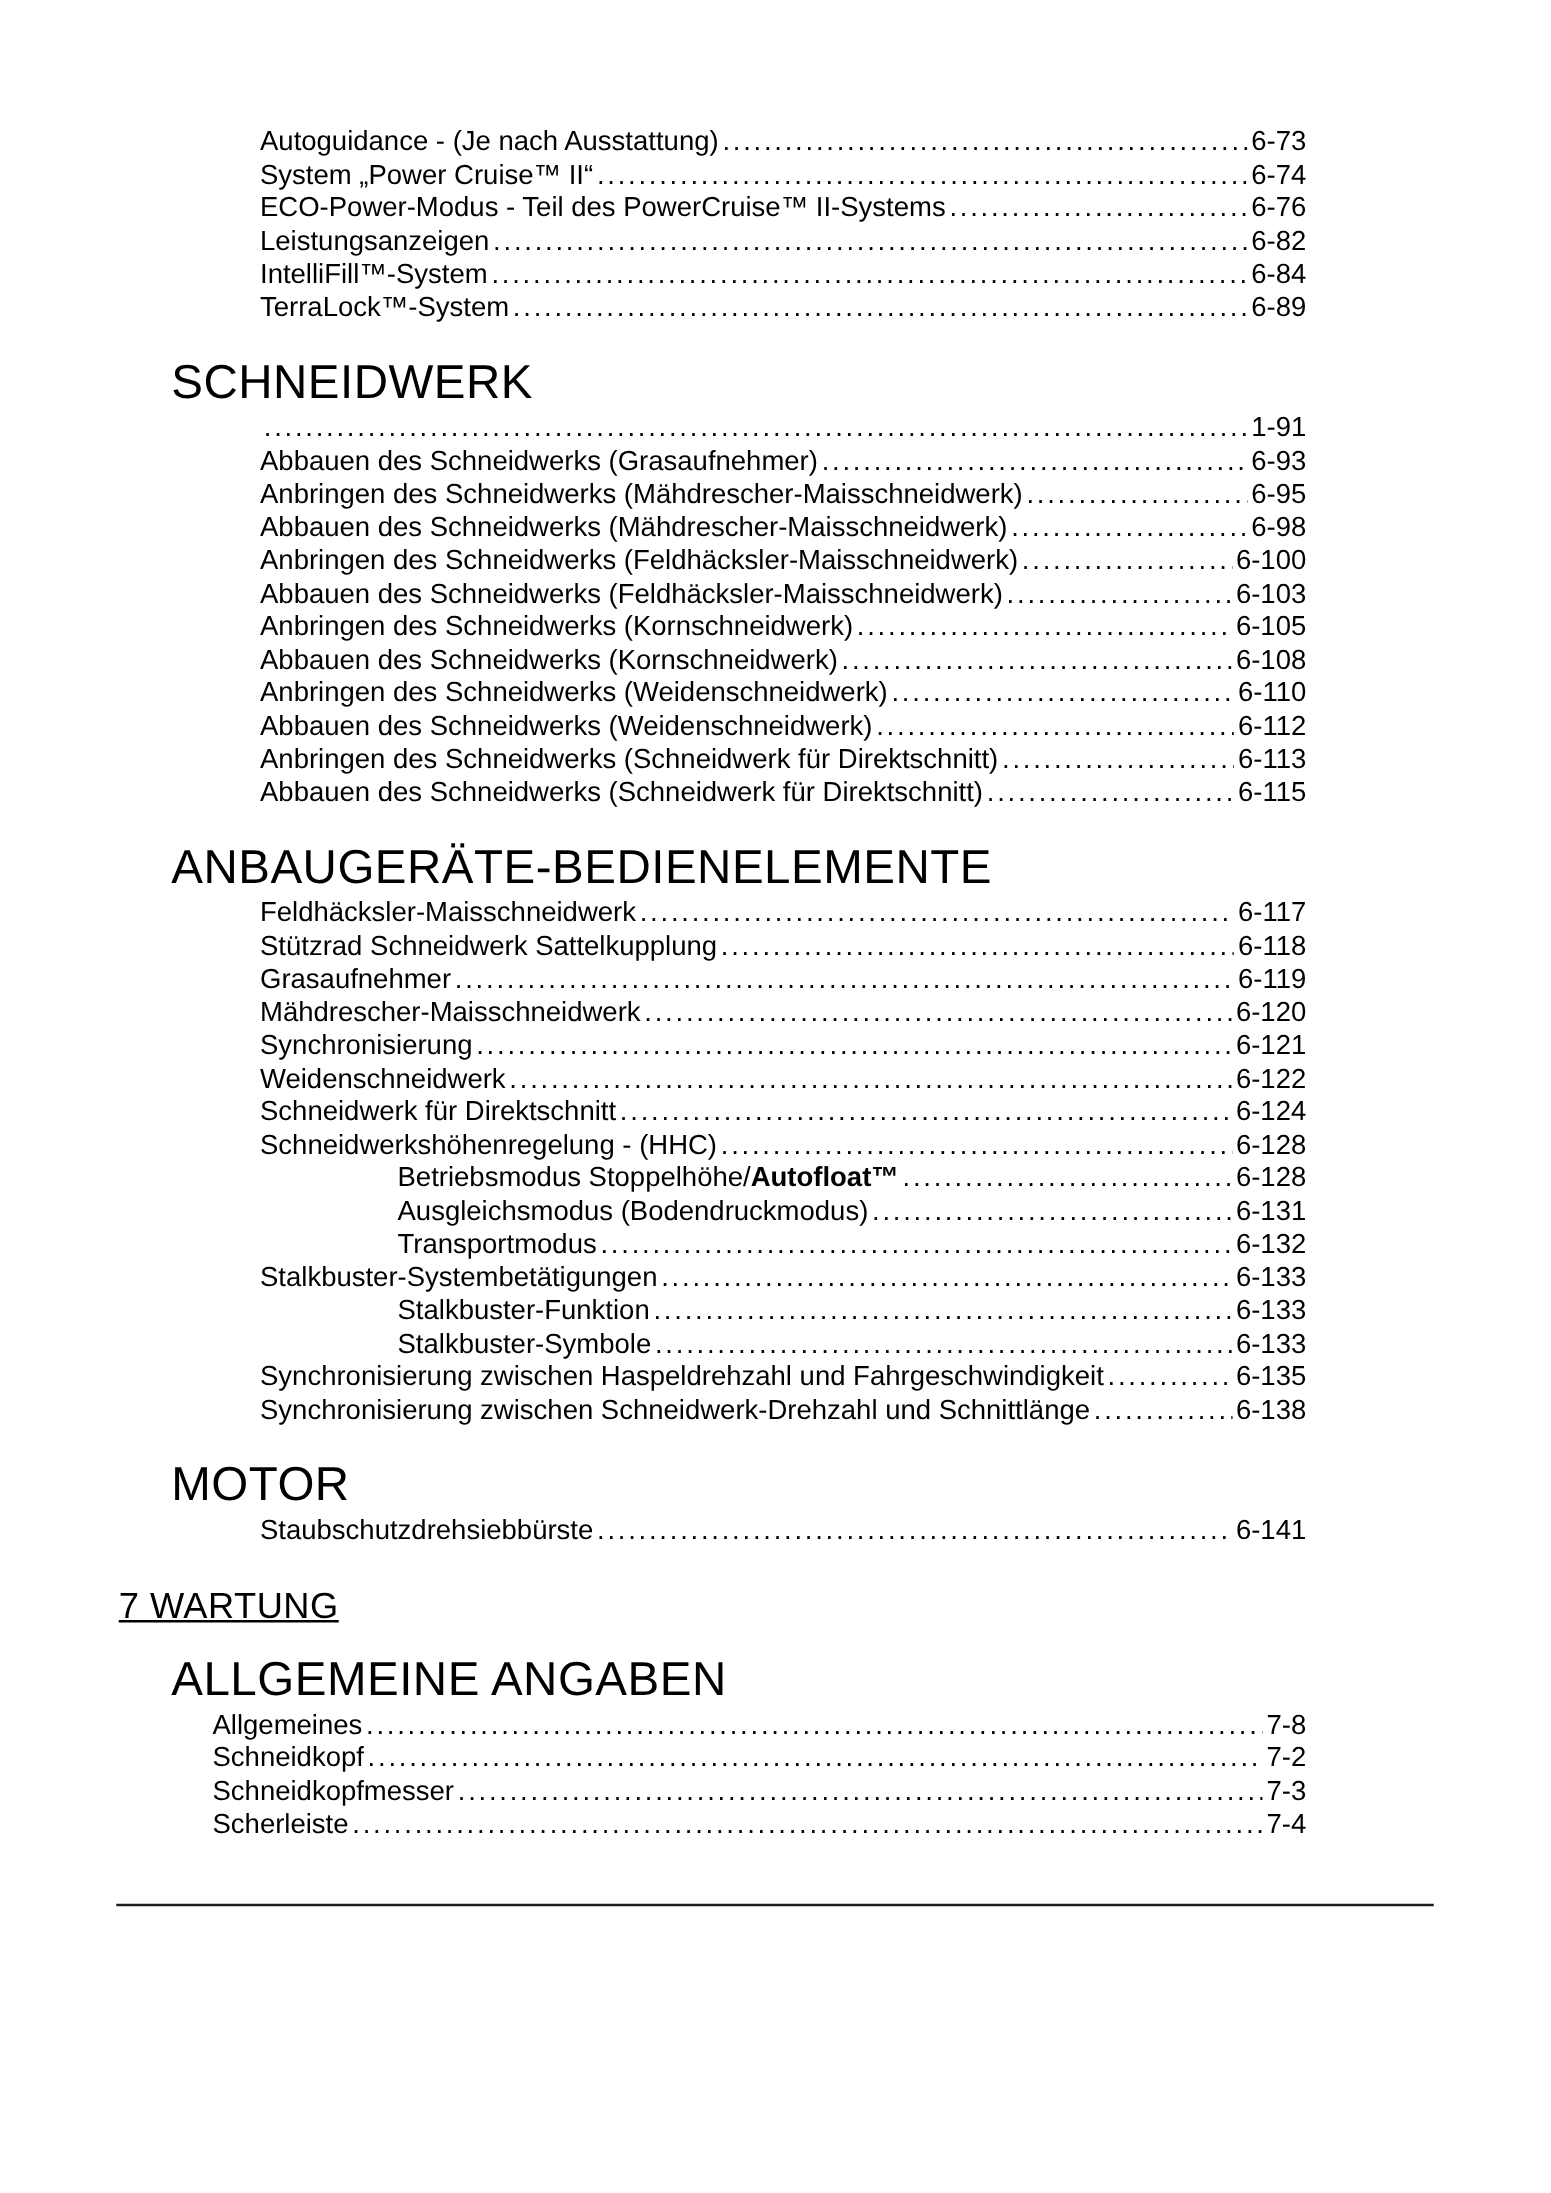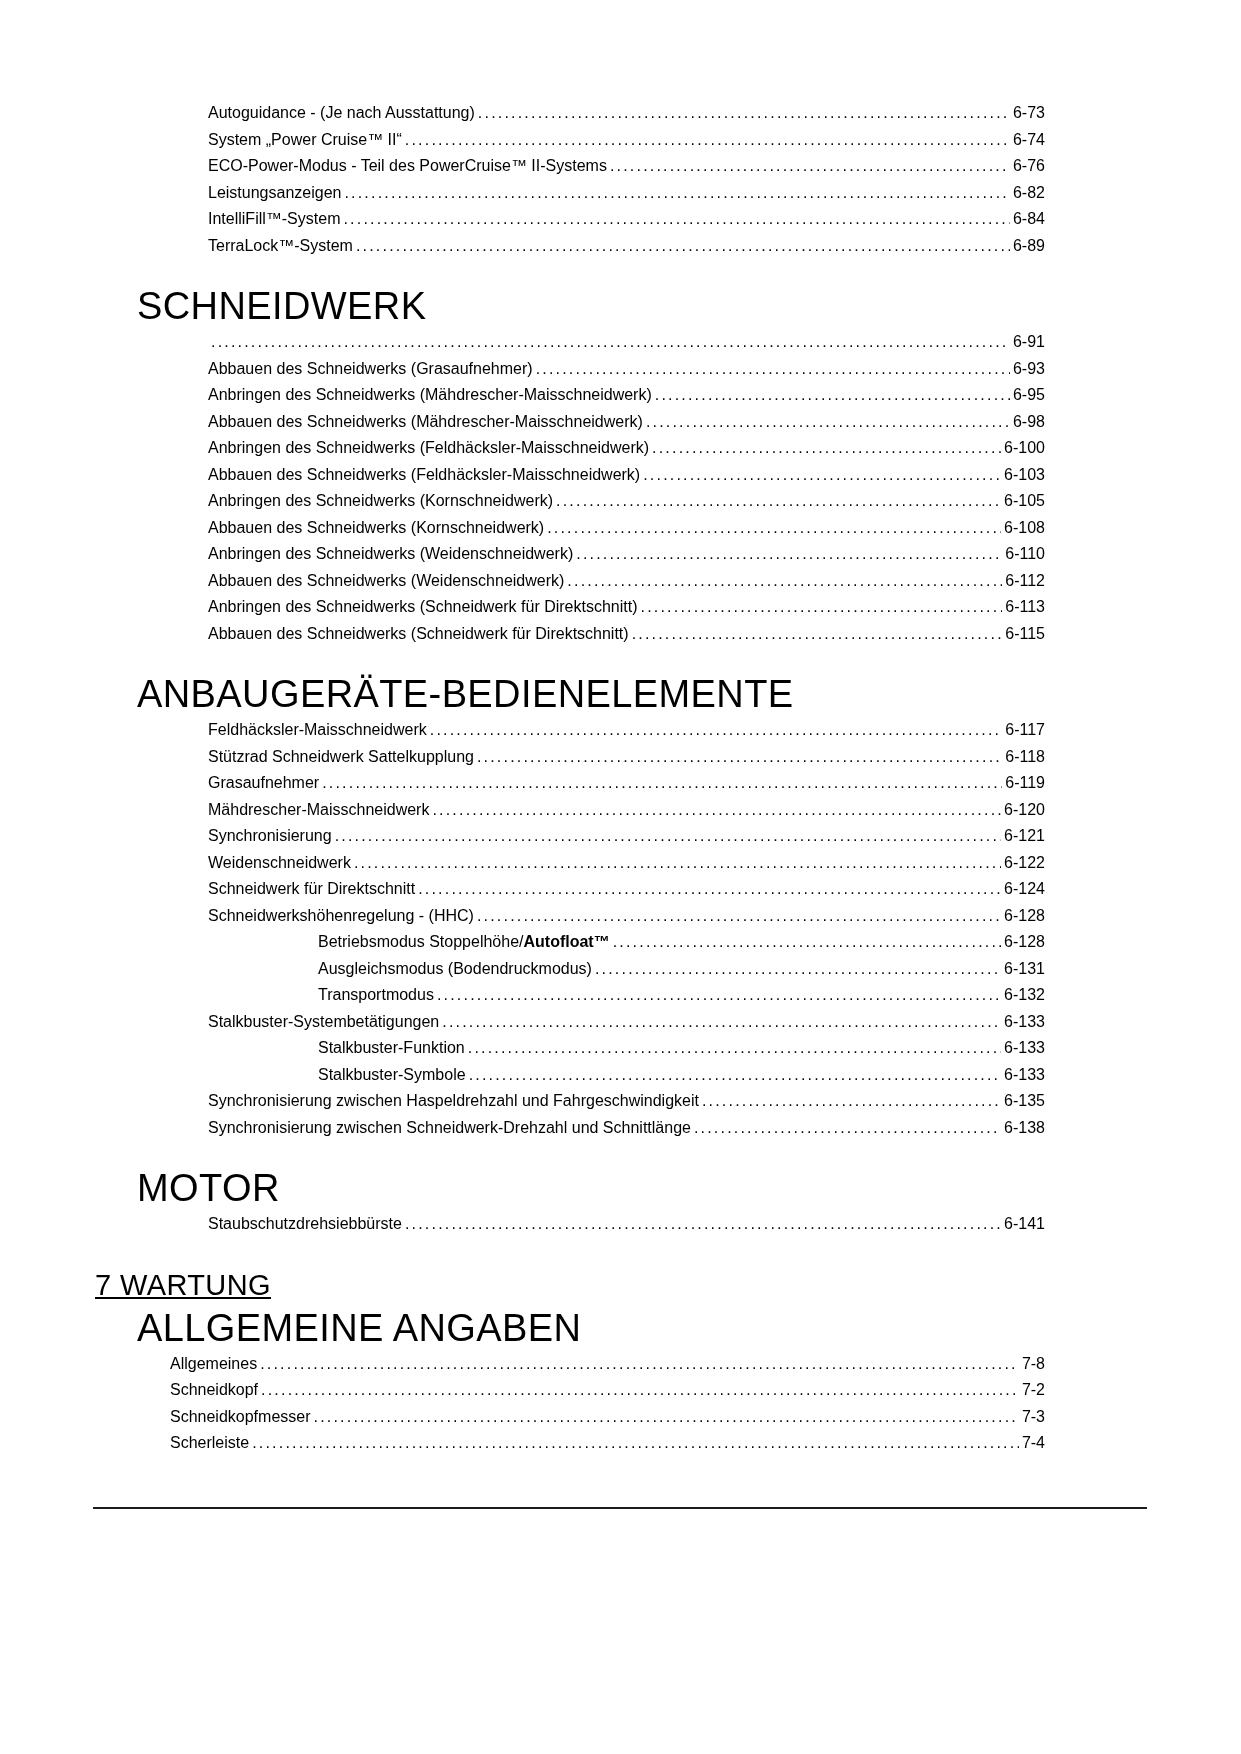--- a/index.html
+++ b/index.html
@@ -16,21 +16,21 @@
     color: #000000;
     font-family: "Liberation Sans", sans-serif;
     overflow: hidden;
   }
   .toc {
     padding-top: 100px;
   }
   .row {
     display: flex;
     align-items: baseline;
-    font-size: 16px;
+    font-size: 22px;
     line-height: 26.5px;
     margin-right: 196px;
   }
   .e0 { margin-left: 170px; }
   .e1 { margin-left: 208px; }
   .e2 { margin-left: 318px; }
   .title {
     white-space: nowrap;
     flex: 0 0 auto;
   }
@@ -58,21 +58,21 @@
     margin: 30px 0 6px 137px;
   }
   .chapter {
     font-size: 29px;
     line-height: 35px;
     font-weight: normal;
     letter-spacing: 0.4px;
     margin: 30px 0 4px 95px;
     text-decoration: underline;
   }
-  .chapter + .section { margin-top: 8px; }
+  .chapter + .section { margin-top: 24px; }
   .rule {
     height: 2px;
     background: #1c1c1c;
     margin: 50px 94px 0 93px;
   }
 </style>
 </head>
 <body>
 
 <div class="page">
@@ -103,21 +103,21 @@
         <span class="page-num">6-84</span>
       </div>
       <div class="row e1">
         <span class="title">TerraLock™-System</span>
         <span class="leader"></span>
         <span class="page-num">6-89</span>
       </div>
       <div class="section">SCHNEIDWERK</div>
       <div class="row e1">
         <span class="leader"></span>
-        <span class="page-num">6-91</span>
+        <span class="page-num">1-91</span>
       </div>
       <div class="row e1">
         <span class="title">Abbauen des Schneidwerks (Grasaufnehmer)</span>
         <span class="leader"></span>
         <span class="page-num">6-93</span>
       </div>
       <div class="row e1">
         <span class="title">Anbringen des Schneidwerks (Mähdrescher-Maisschneidwerk)</span>
         <span class="leader"></span>
         <span class="page-num">6-95</span>

